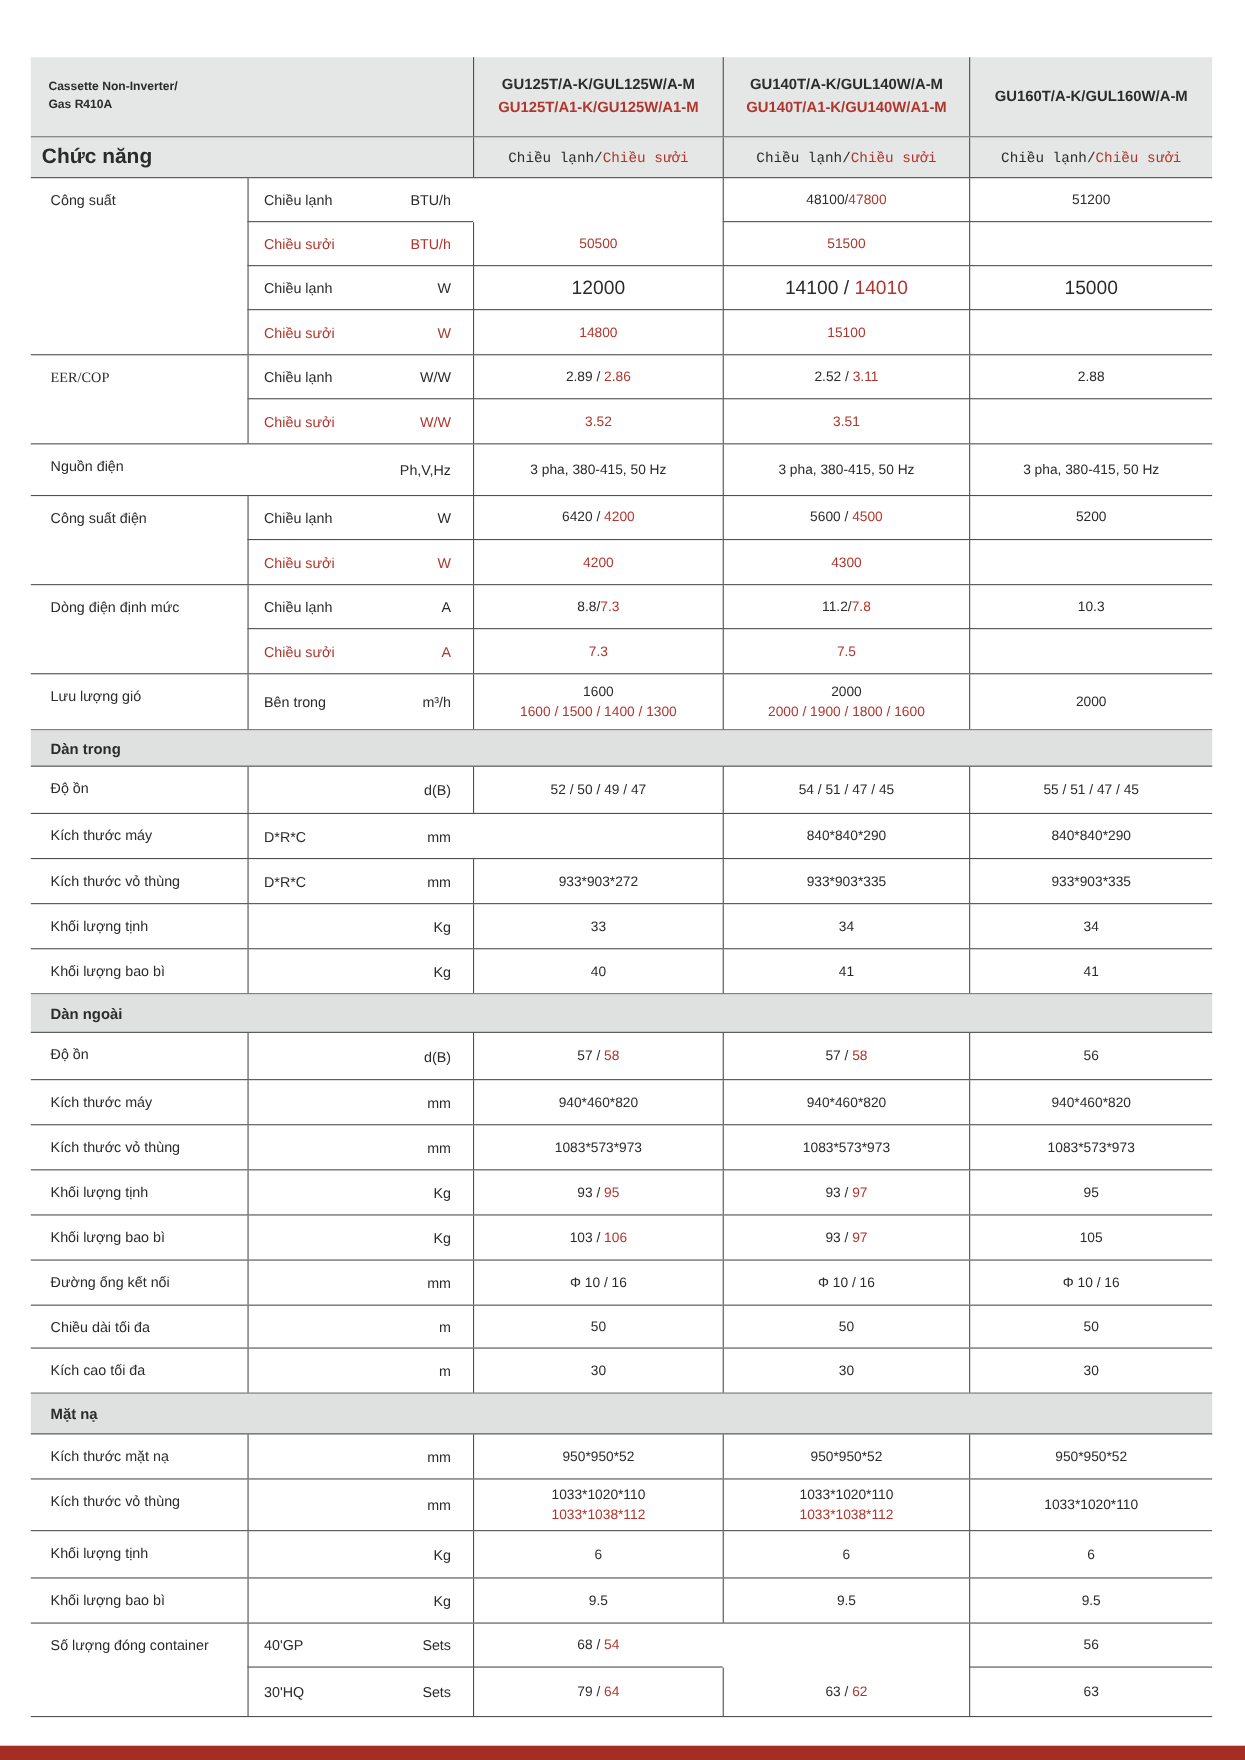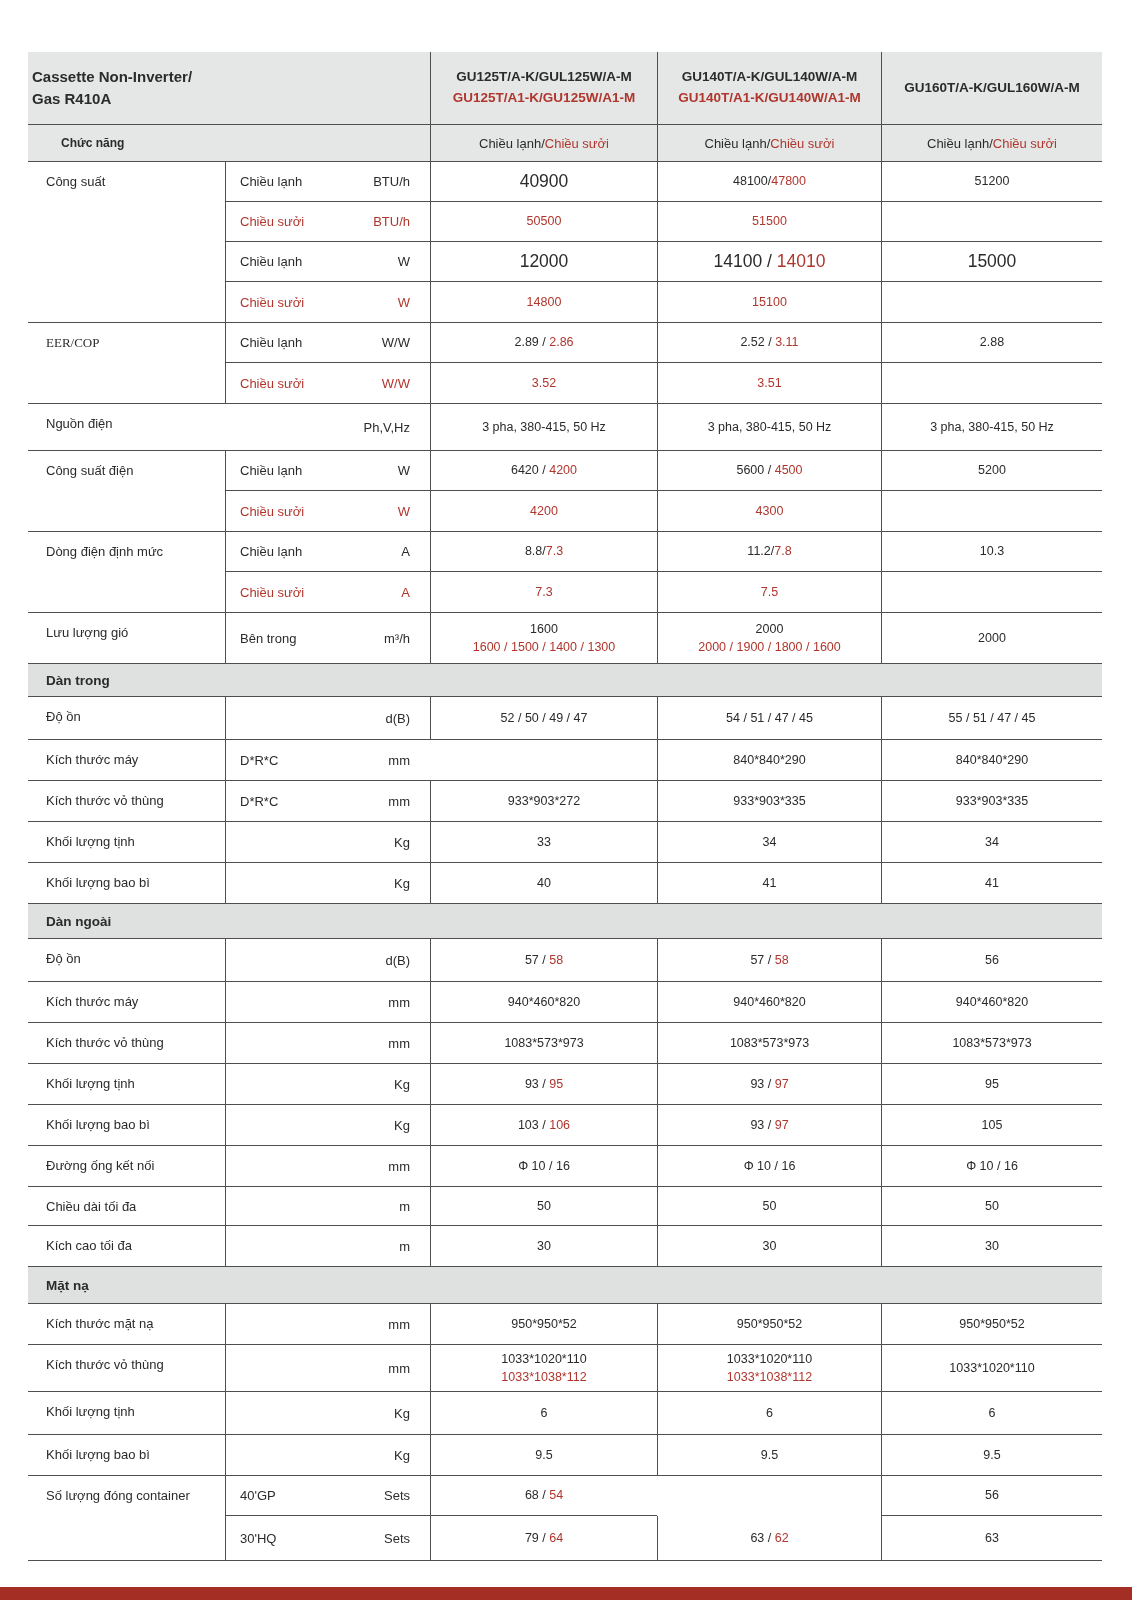--- a/index.html
+++ b/index.html
@@ -11,30 +11,30 @@
     --accent:#A42E24;
   }
   html,body{margin:0;padding:0;}
   body{font-family:"Liberation Sans", sans-serif;color:var(--text);background:#ffffff;}
   .page{position:relative;width:1132px;height:1600px;background:#ffffff;overflow:hidden;}
   .spec-table{position:absolute;left:28px;top:52px;width:1074px;}
 
   
   .head-row{display:flex;height:72px;background:var(--hbg);border-bottom:1px solid var(--line);}
   .head-product{width:402px;box-sizing:border-box;display:flex;flex-direction:column;justify-content:center;
-    padding-left:4px;font-weight:bold;font-size:15px;line-height:1.45;}
+    padding-left:16px;font-weight:bold;font-size:11px;line-height:1.45;}
   .model-cell{box-sizing:border-box;display:flex;flex-direction:column;justify-content:center;align-items:center;
     border-left:1px solid var(--line);font-weight:bold;font-size:13.5px;line-height:1.55;text-align:center;}
   .m2{color:var(--red);}
 
   .func-row{display:flex;height:36px;background:var(--hbg);border-bottom:1px solid var(--line);}
-  .func-label{width:402px;box-sizing:border-box;display:flex;align-items:center;padding-left:33px;
-    font-weight:bold;font-size:12px;}
+  .func-label{width:402px;box-sizing:border-box;display:flex;align-items:center;padding-left:10px;
+    font-weight:bold;font-size:19px;}
   .func-cell{box-sizing:border-box;display:flex;align-items:center;justify-content:center;
-    border-left:1px solid var(--line);font-size:13px;}
+    border-left:1px solid var(--line);font-size:13px;font-family:Liberation Mono, monospace;}
 
   
   .group{display:grid;border-bottom:1px solid var(--line);}
   .glabel{box-sizing:border-box;padding:12px 8px 0 18px;font-size:13px;grid-column:1;}
   .subunit{box-sizing:border-box;display:flex;justify-content:space-between;align-items:center;
     border-left:1px solid var(--line);padding:0 20px 0 14px;font-size:13px;grid-column:2;}
   .subunit.merged{border-left:none;}
   .cell{box-sizing:border-box;display:flex;flex-direction:column;justify-content:center;align-items:center;
     border-left:1px solid var(--line);font-size:12.5px;text-align:center;line-height:1.45;}
   .cell.big{font-size:17.5px;}
@@ -89,23 +89,20 @@
           </div>
         </div>
     </div>
     <div id="table-body">
         <div class="group" style="grid-template-columns: 197px 205px 227px 224px 221px; grid-template-rows: 40px 40px 40px 40px;">
           <div class="glabel" style="grid-row: 1 / span 4;">Công suất</div>
           <div class="subunit rb" style="grid-row: 1;">
             <div class="" style="display: inline;">Chiều lạnh</div>
             <div class="" style="display: inline;">BTU/h</div>
           </div>
-          <div class="cell rb big" style="grid-area: 1 / 3;">
-            <div class="line"><span class="">40900</span></div>
-          </div>
           <div class="cell rb" style="grid-area: 1 / 4;">
             <div class="line"><span class="">48100/</span><span class="red">47800</span></div>
           </div>
           <div class="cell rb" style="grid-area: 1 / 5;">
             <div class="line"><span class="">51200</span></div>
           </div>
           <div class="subunit rb" style="grid-row: 2;">
             <div class="red" style="display: inline;">Chiều sưởi</div>
             <div class="red" style="display: inline;">BTU/h</div>
           </div>

